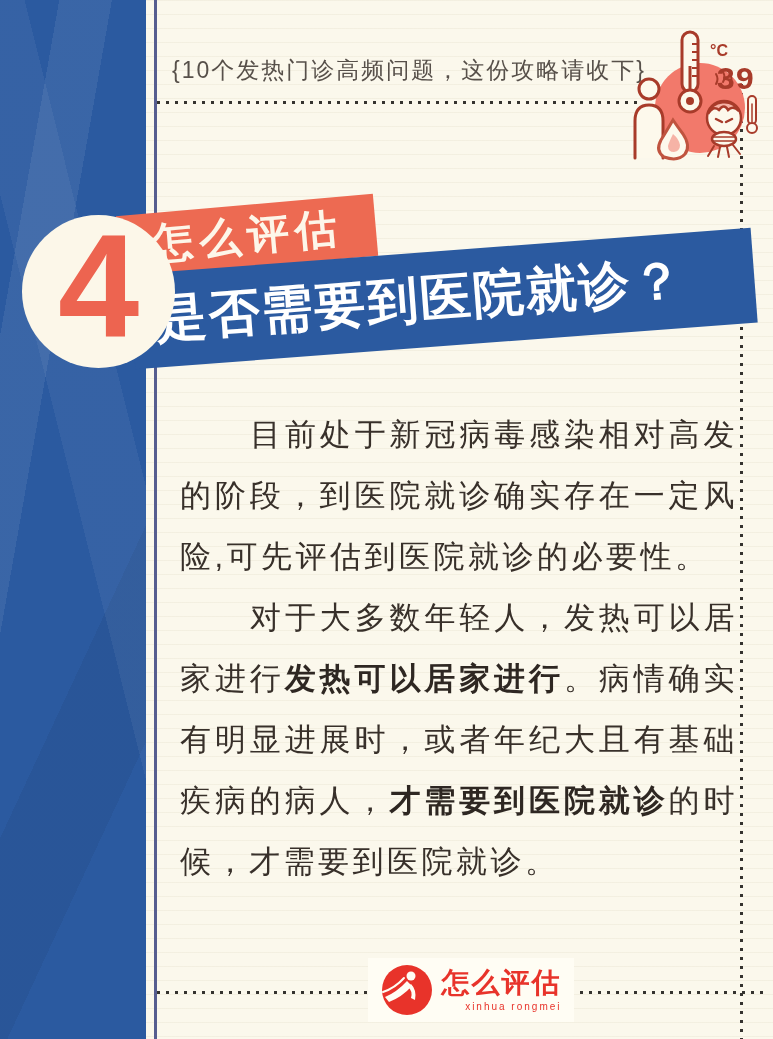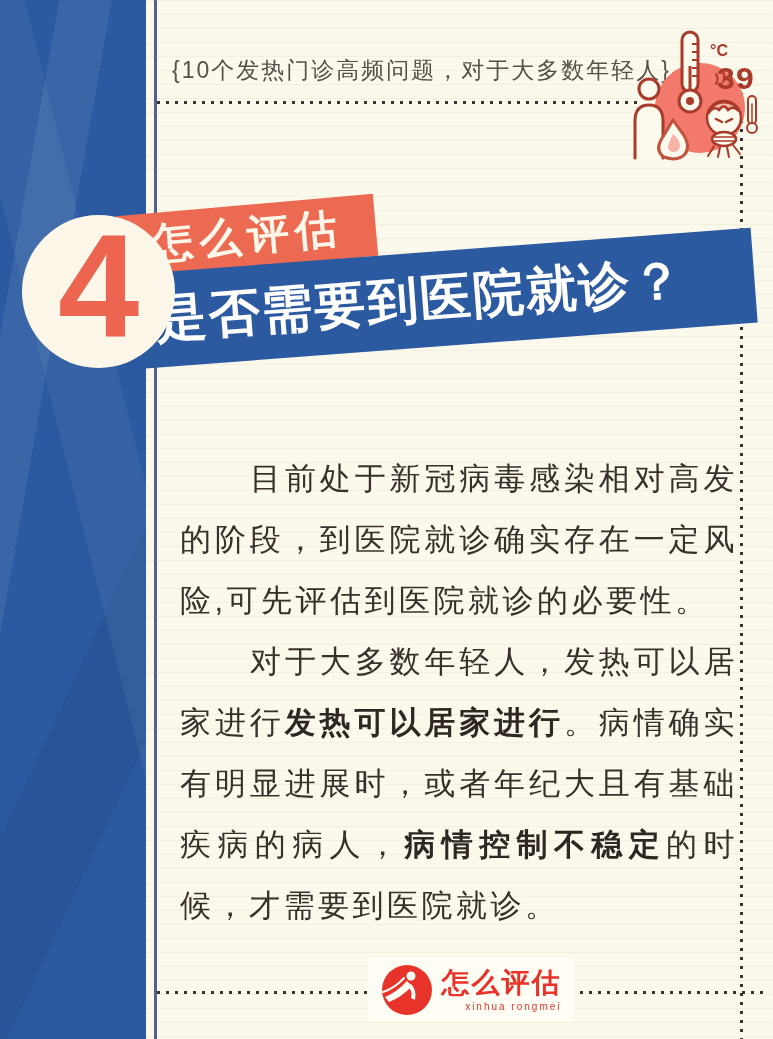--- a/index.html
+++ b/index.html
@@ -66,21 +66,21 @@
     border-radius:50%; background:#fcf7e9; z-index:4;
     display:flex; align-items:center; justify-content:center;
   }
   .num-circle .num {
     color:#ed6450; font-size:146px; font-weight:800; line-height:1;
     transform:translateY(-5px);
   }
 
   
   .body-text {
-    position:absolute; left:180px; top:448px; width:558px;
+    position:absolute; left:180px; top:404px; width:558px;
     font-size:31px; line-height:61px; letter-spacing:3.5px;
     color:#38302a; text-align:justify; text-justify:inter-character;
   }
   .body-text p { margin:0; text-indent:70px; }
   .body-text b { font-weight:800; color:#2e2722; }
 
   
   .footer-rule { left:157px; top:991px; width:612px; }
   .logo-box {
     position:absolute; left:368px; top:958px; width:206px; height:64px;
@@ -92,21 +92,21 @@
 </style>
 </head>
 <body>
 
 <div class="page">
 
   <div class="blue-band"></div>
   <div class="thin-line"></div>
   <div class="dotted-v"></div>
 
-  <div class="tagline">{10个发热门诊高频问题，对于大多数年轻人}</div>
+  <div class="tagline">{10个发热门诊高频问题，这份攻略请收下}</div>
   <div class="dotted-h header-rule"></div>
 
   <svg class="illus" viewBox="0 0 142 138">
     <circle cx="74" cy="82" r="45" fill="#f2796b"></circle>
 
     <g stroke="#a83b2a" fill="#fdf9ec" stroke-width="3">
       <rect x="56" y="6" width="16" height="60" rx="8"></rect>
       <circle cx="64" cy="75" r="11"></circle>
       <circle cx="64" cy="75" r="4" fill="#a83b2a" stroke="none"></circle>
       <line x1="64" y1="64" x2="64" y2="40" stroke-width="3"></line>
@@ -145,21 +145,21 @@
   </div>
   <div class="banner-blue">
     <span class="t">是否需要到医院就诊？</span>
   </div>
   <div class="num-circle">
     <span class="num">4</span>
   </div>
 
   <div class="body-text">
       <p><span>目前处于新冠病毒感染相对高发的阶段，到医院就诊确实存在一定风险,可先评估到医院就诊的必要性。</span></p>
-      <p><span>对于大多数年轻人，发热可以居家进行</span><b>发热可以居家进行</b><span>。病情确实有明显进展时，或者年纪大且有基础疾病的病人，</span><b>病情控制不稳定</b><span>的时候，才需要到医院就诊。</span></p>
+      <p><span>对于大多数年轻人，发热可以居家进行</span><b>发热可以居家进行</b><span>。病情确实有明显进展时，或者年纪大且有基础疾病的病人，</span><b>才需要到医院就诊</b><span>的时候，才需要到医院就诊。</span></p>
     </div>
 
   <div class="dotted-h footer-rule"></div>
   <div class="logo-box">
     <svg width="52" height="52" viewBox="0 0 52 52">
       <circle cx="26" cy="26" r="25" fill="#e8332a"></circle>
       <circle cx="30" cy="12" r="4.5" fill="#fffdf4"></circle>
       <path d="M4 33 Q16 28 26 17 L31 22 Q21 33 8 38 Z" fill="#fffdf4"></path>
       <path d="M2 28 Q14 24 23 14" stroke="#fffdf4" stroke-width="2" fill="none" stroke-linecap="round"></path>
       <path d="M30 20 Q36 26 34 36 L30 34 Q32 27 27 23 Z" fill="#fffdf4"></path>

